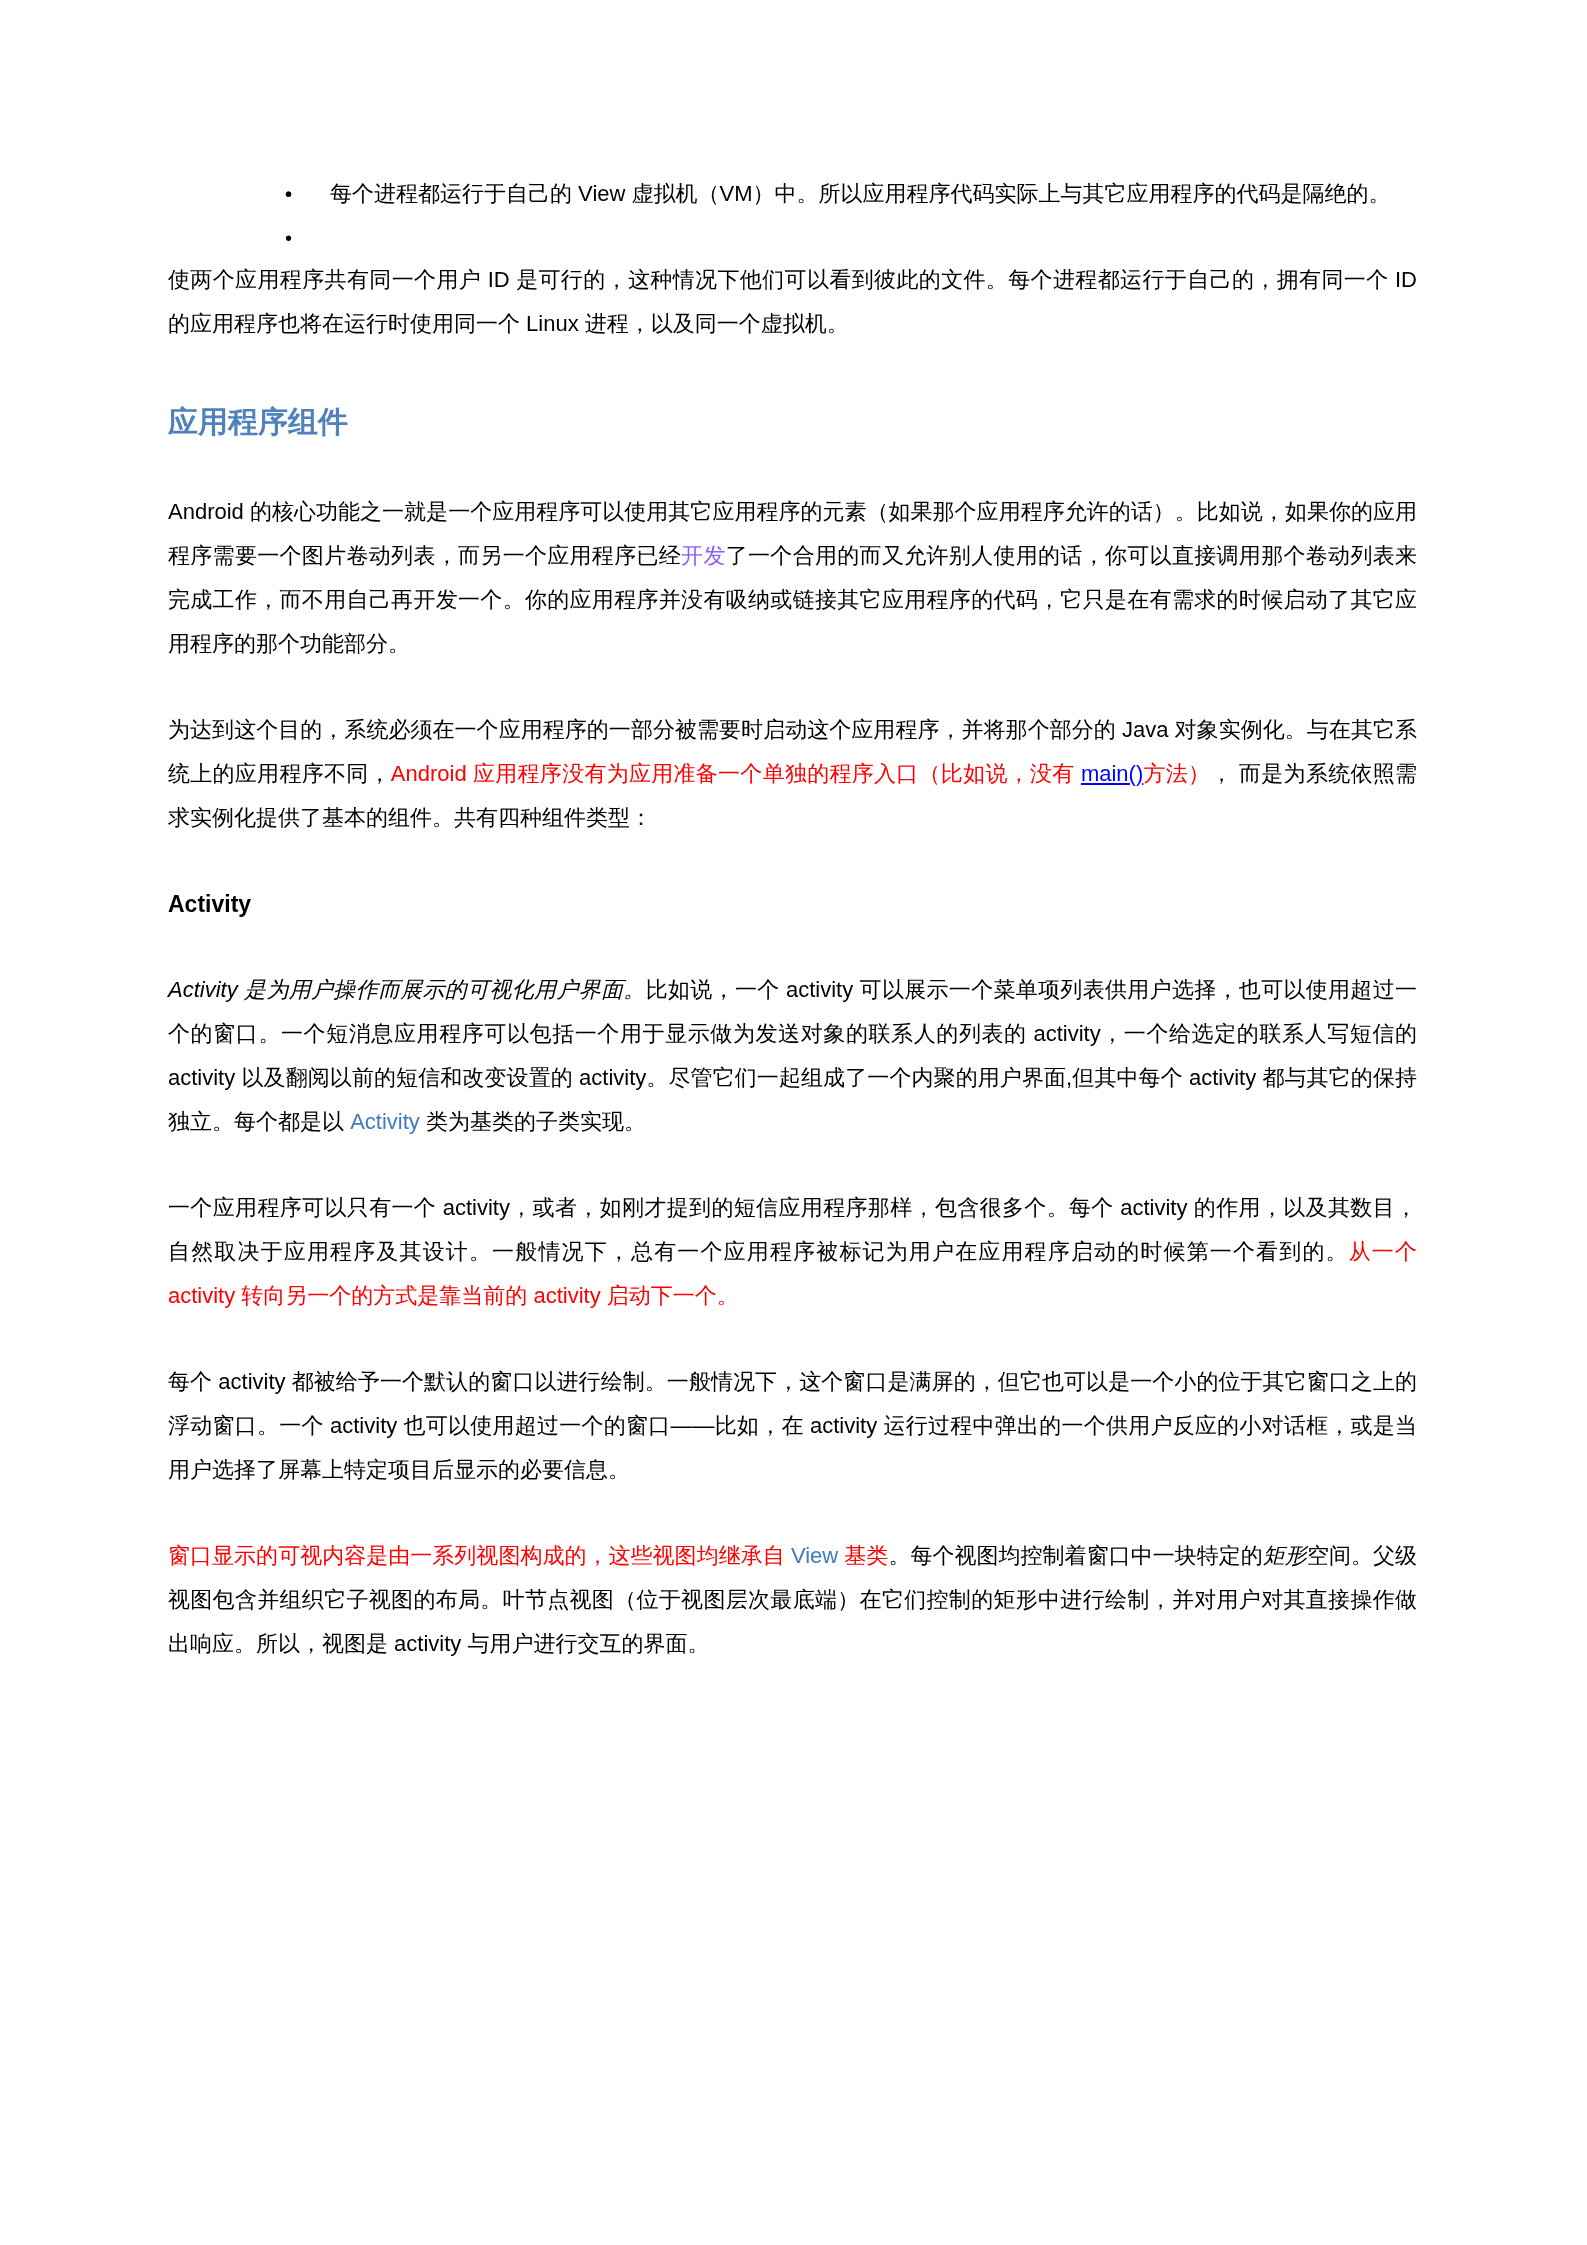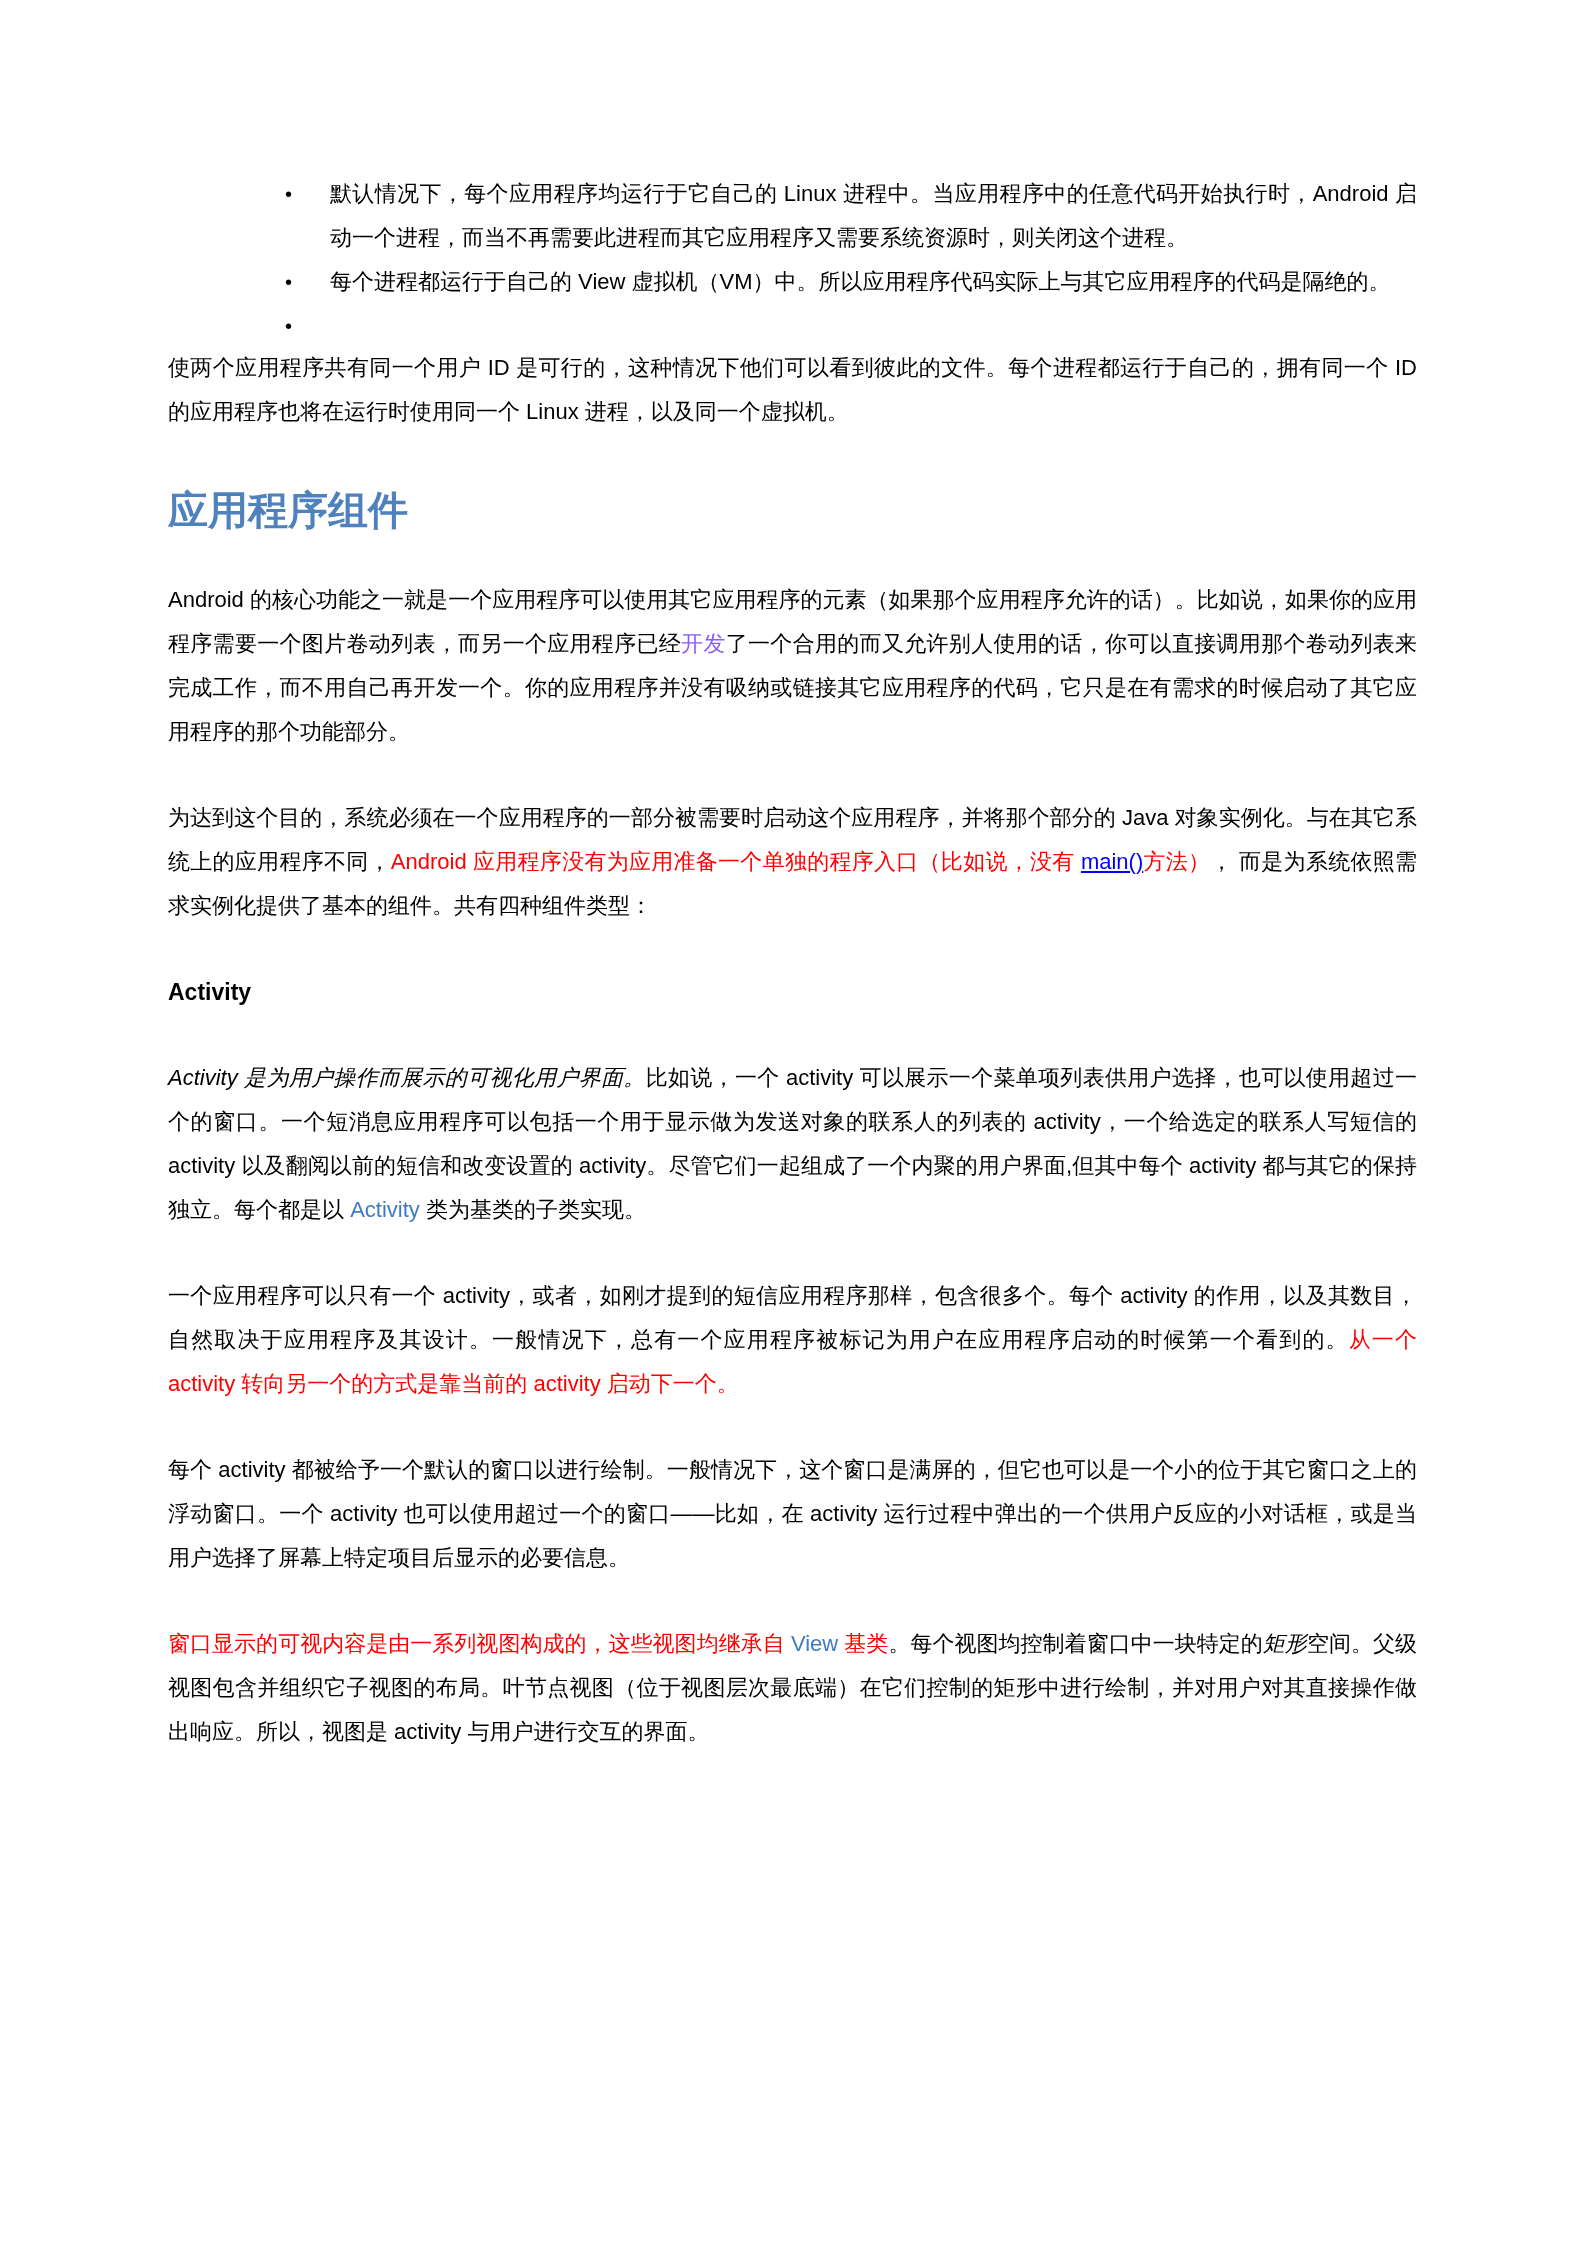--- a/index.html
+++ b/index.html
@@ -29,21 +29,21 @@
     position: absolute;
     left: 117px;
     top: 0;
     font-size: 20px;
   }
 
   p.para { margin: 42px 0 0 0; }
 
   h1.section-heading {
     margin: 50px 0 24px 0;
-    font-size: 40px;
+    font-size: 30px;
     line-height: 52px;
     font-weight: bold;
     color: #4F81BD;
     text-align: left;
   }
   h2.sub-heading {
     margin: 42px 0 0 0;
     font-size: 23px;
     line-height: 44px;
     font-weight: bold;
@@ -63,21 +63,21 @@
     text-decoration: none;
     cursor: pointer;
   }
 </style>
 </head>
 <body>
 
 <div class="page">
 
   <ul class="bullets">
-    <li><span class="marker">•</span><span>默认情况下，每个应用程序均运行于它自己的 Linux 进程中。当应用程序中的任意代码开始执行时，Android 启动一个进程，而当不再需要此进程而其它应用程序又需要系统资源时，则关闭这个进程。</span></li>
+    <li><span class="marker">•</span></li>
     <li><span class="marker">•</span><span>每个进程都运行于自己的 View 虚拟机（VM）中。所以应用程序代码实际上与其它应用程序的代码是隔绝的。</span></li>
     <li><span class="marker">•</span></li>
   </ul>
 
   <p class="para"><span>使两个应用程序共有同一个用户 ID 是可行的，这种情况下他们可以看到彼此的文件。每个进程都运行于自己的，拥有同一个 ID 的应用程序也将在运行时使用同一个 Linux 进程，以及同一个虚拟机。</span></p>
 
   <h1 class="section-heading">应用程序组件</h1>
 
   <p class="para"><span>Android 的核心功能之一就是一个应用程序可以使用其它应用程序的元素（如果那个应用程序允许的话）。比如说，如果你的应用程序需要一个图片卷动列表，而另一个应用程序已经</span><span class="green">开发</span><span>了一个合用的而又允许别人使用的话，你可以直接调用那个卷动列表来完成工作，而不用自己再开发一个。你的应用程序并没有吸纳或链接其它应用程序的代码，它只是在有需求的时候启动了其它应用程序的那个功能部分。</span></p>
 

